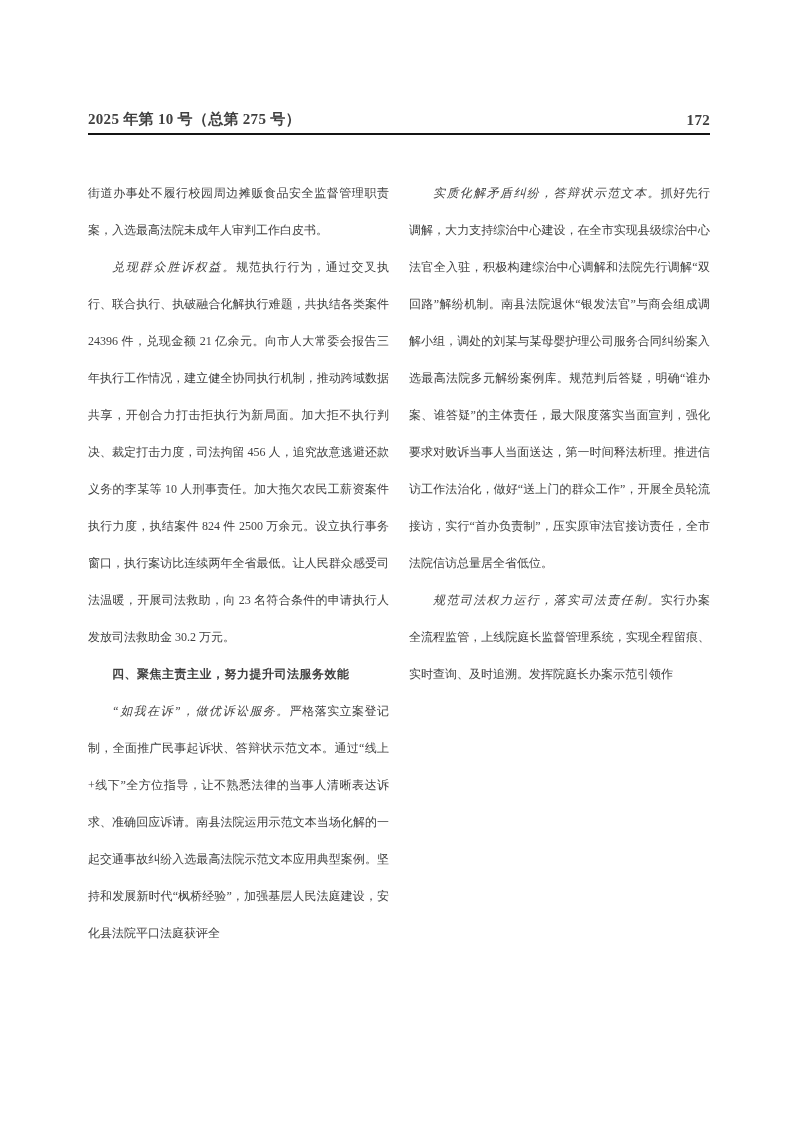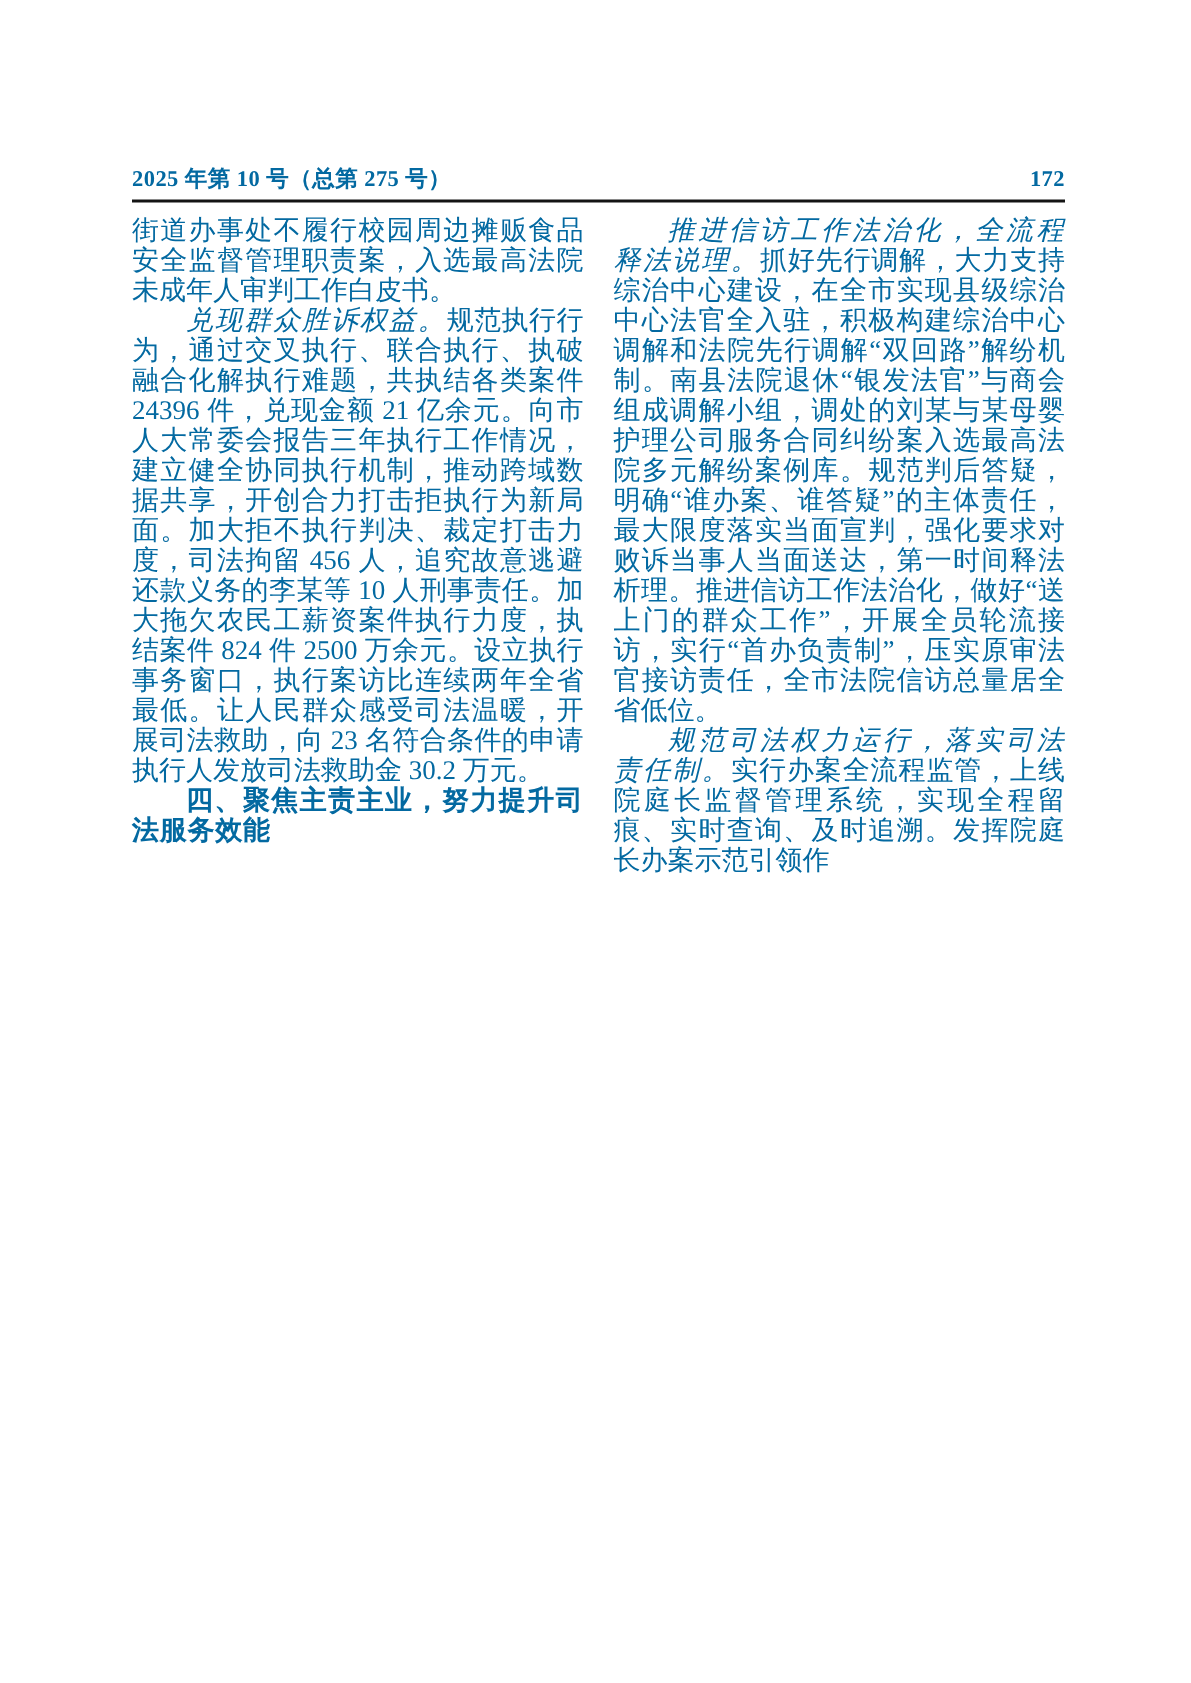--- a/index.html
+++ b/index.html
@@ -1,20 +1,20 @@
 <!DOCTYPE html>
 <html><head>
 <meta charset="utf-8">
 <style>
   html,body{margin:0;padding:0;background:#ffffff;}
   .page{
     position:relative;
     width:794px;height:1122px;
     background:#ffffff;
-    color:#0369a1;
+    color:#404040;
     font-family:"Liberation Serif", serif;
     overflow:hidden;
   }
   .content{
     position:absolute;
     left:88px;top:110px;
     width:622px;
   }
   .running-head{
     display:flex;
@@ -26,24 +26,25 @@
     padding-bottom:4px;
     border-bottom:2px solid #141414;
   }
   .columns{
     display:flex;
     gap:20px;
     margin-top:8px;
   }
   .col{
     width:301px;
-    font-size:18px;
-    line-height:20px;
+    font-size:12px;
+    line-height:37px;
     text-align:justify;
     text-justify:inter-character;
+    margin-top:32px;
   }
   .col p{
     margin:0;
     text-indent:2em;
   }
   .col p.no-indent{ text-indent:0; }
   .lead{
     font-style:italic;
     letter-spacing:1px;
   }
@@ -63,22 +64,23 @@
       <span>2025 年第 10 号（总第 275 号）</span>
       <span>172</span>
     </div>
 
     <div class="columns">
 
       <div class="col">
         <p class="no-indent"><span>街道办事处不履行校园周边摊贩食品安全监督管理职责案，入选最高法院未成年人审判工作白皮书。</span></p>
         <p><span class="lead">兑现群众胜诉权益。</span><span>规范执行行为，通过交叉执行、联合执行、执破融合化解执行难题，共执结各类案件 24396 件，兑现金额 21 亿余元。向市人大常委会报告三年执行工作情况，建立健全协同执行机制，推动跨域数据共享，开创合力打击拒执行为新局面。加大拒不执行判决、裁定打击力度，司法拘留 456 人，追究故意逃避还款义务的李某等 10 人刑事责任。加大拖欠农民工薪资案件执行力度，执结案件 824 件 2500 万余元。设立执行事务窗口，执行案访比连续两年全省最低。让人民群众感受司法温暖，开展司法救助，向 23 名符合条件的申请执行人发放司法救助金 30.2 万元。</span></p>
         <p class="section-heading"><span>四、聚焦主责主业，努力提升司法服务效能</span></p>
+        <p><span class="lead">“如我在诉”，做优诉讼服务。</span><span>严格落实立案登记制，全面推广民事起诉状、答辩状示范文本。通过“线上+线下”全方位指导，让不熟悉法律的当事人清晰表达诉求、准确回应诉请。南县法院运用示范文本当场化解的一起交通事故纠纷入选最高法院示范文本应用典型案例。坚持和发展新时代“枫桥经验”，加强基层人民法庭建设，安化县法院平口法庭获评全</span></p>
       </div>
 
       <div class="col">
-        <p><span class="lead">推进信访工作法治化，全流程释法说理。</span><span>抓好先行调解，大力支持综治中心建设，在全市实现县级综治中心法官全入驻，积极构建综治中心调解和法院先行调解“双回路”解纷机制。南县法院退休“银发法官”与商会组成调解小组，调处的刘某与某母婴护理公司服务合同纠纷案入选最高法院多元解纷案例库。规范判后答疑，明确“谁办案、谁答疑”的主体责任，最大限度落实当面宣判，强化要求对败诉当事人当面送达，第一时间释法析理。推进信访工作法治化，做好“送上门的群众工作”，开展全员轮流接访，实行“首办负责制”，压实原审法官接访责任，全市法院信访总量居全省低位。</span></p>
+        <p><span class="lead">实质化解矛盾纠纷，答辩状示范文本。</span><span>抓好先行调解，大力支持综治中心建设，在全市实现县级综治中心法官全入驻，积极构建综治中心调解和法院先行调解“双回路”解纷机制。南县法院退休“银发法官”与商会组成调解小组，调处的刘某与某母婴护理公司服务合同纠纷案入选最高法院多元解纷案例库。规范判后答疑，明确“谁办案、谁答疑”的主体责任，最大限度落实当面宣判，强化要求对败诉当事人当面送达，第一时间释法析理。推进信访工作法治化，做好“送上门的群众工作”，开展全员轮流接访，实行“首办负责制”，压实原审法官接访责任，全市法院信访总量居全省低位。</span></p>
         <p><span class="lead">规范司法权力运行，落实司法责任制。</span><span>实行办案全流程监管，上线院庭长监督管理系统，实现全程留痕、实时查询、及时追溯。发挥院庭长办案示范引领作</span></p>
       </div>
 
     </div>
   </div>
 </div>
 
 </body></html>

